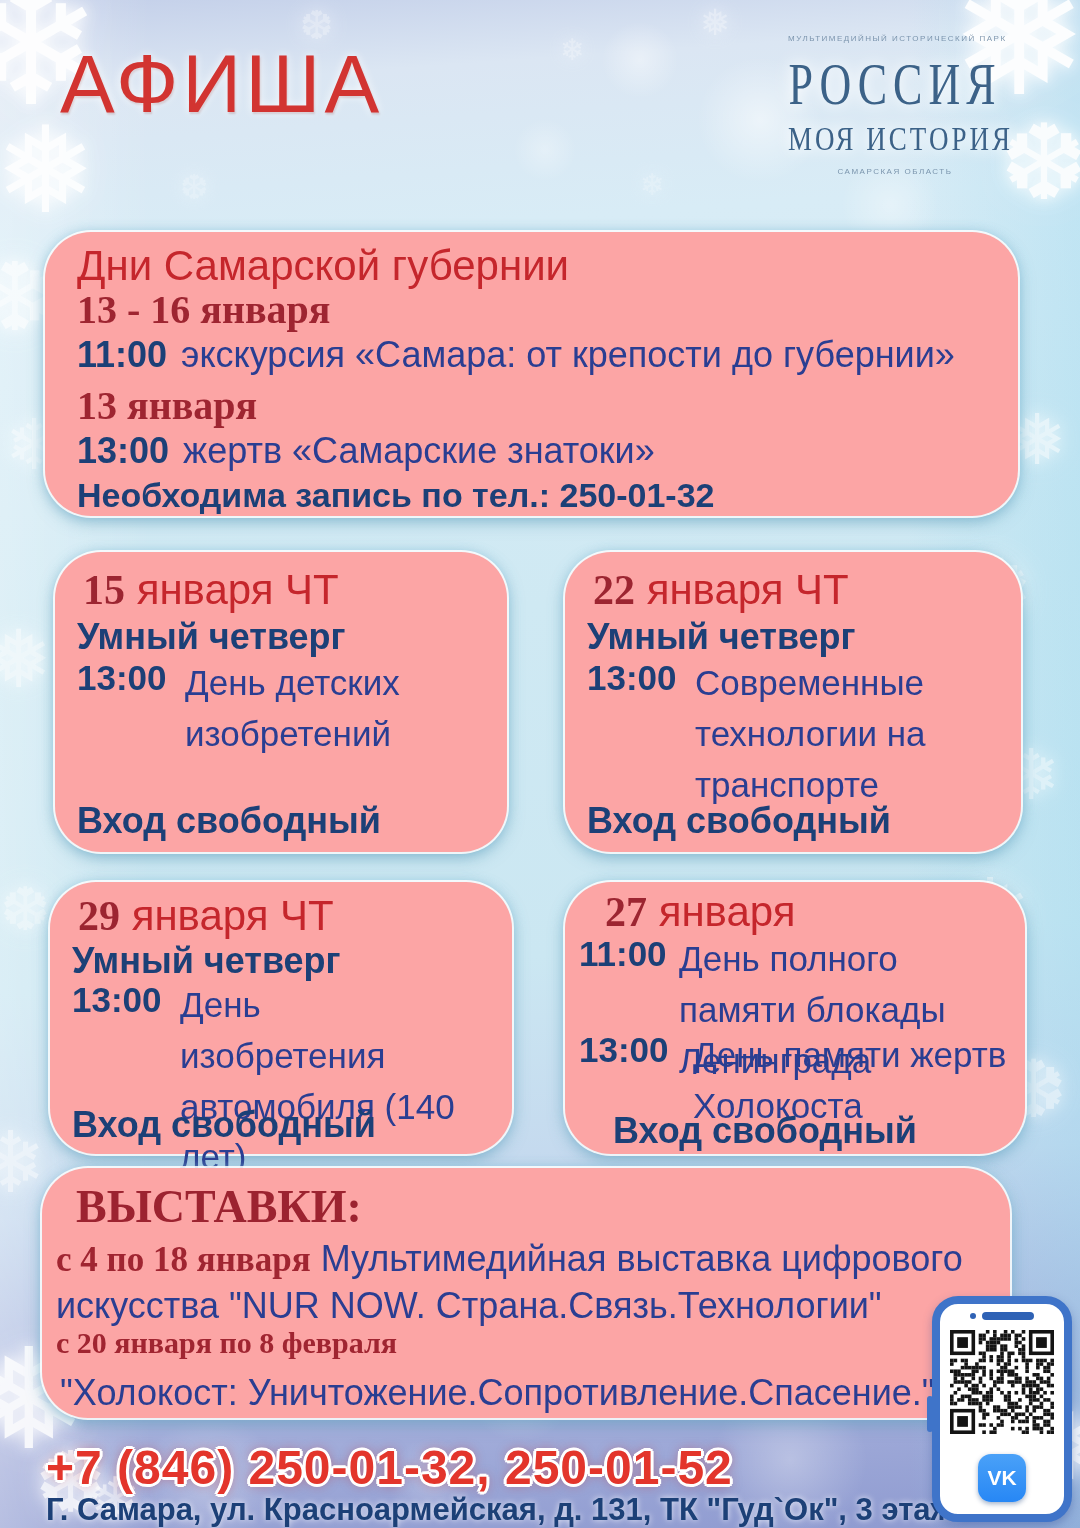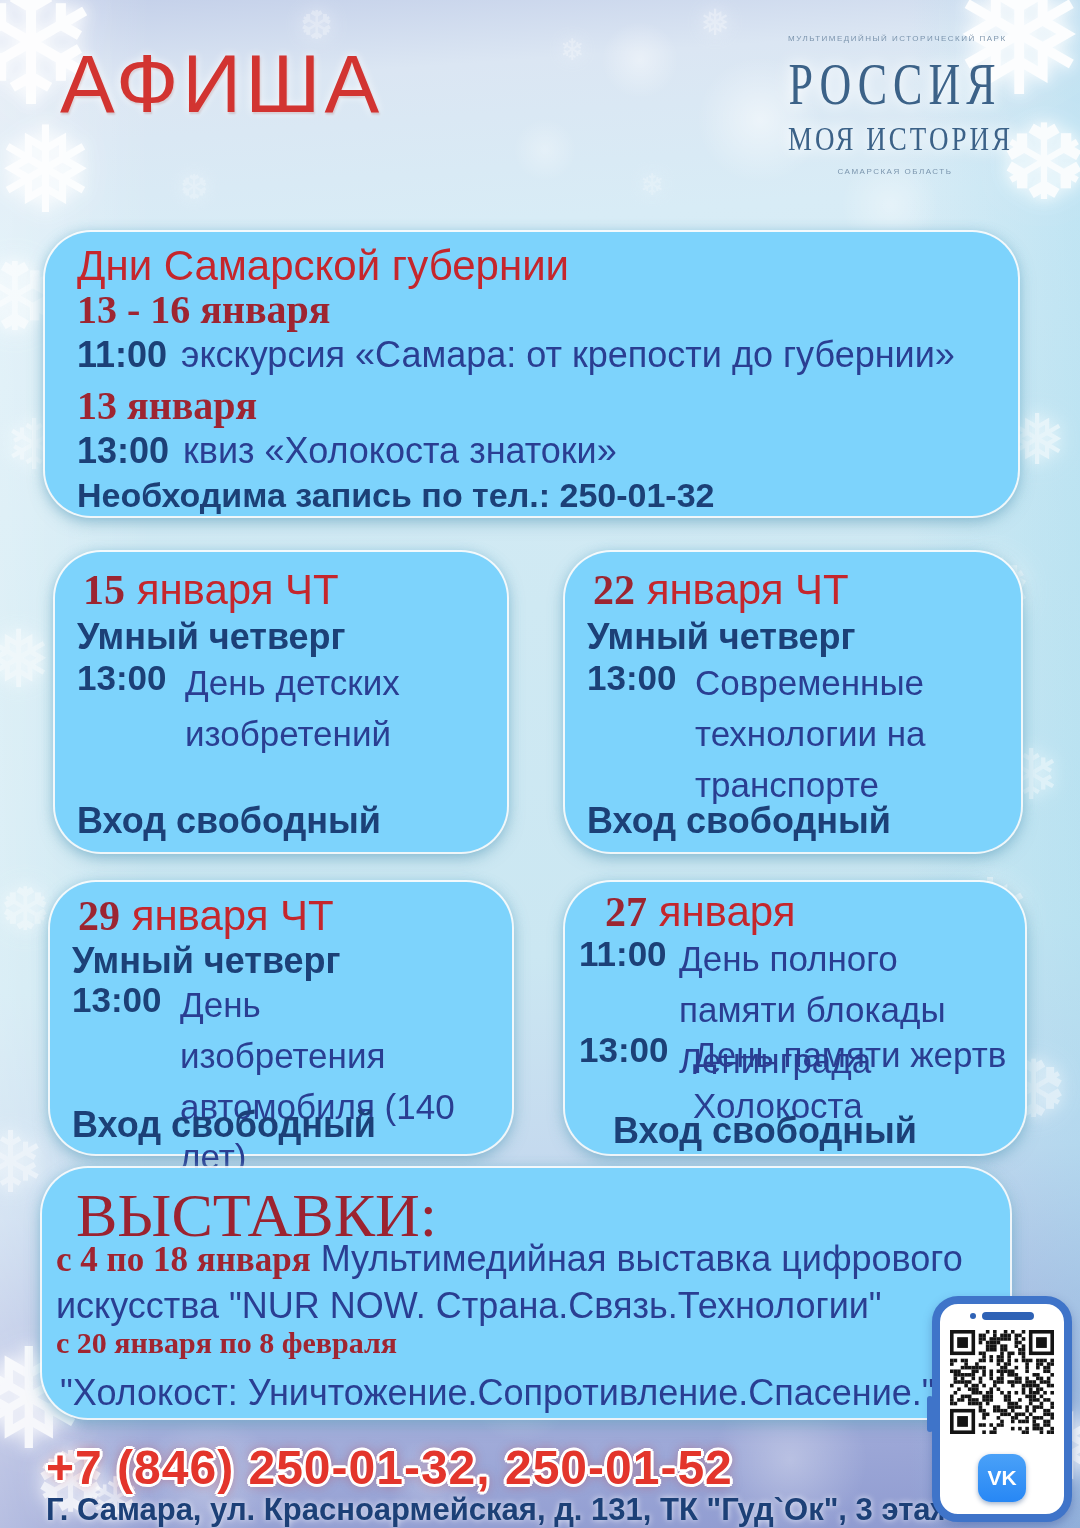--- a/index.html
+++ b/index.html
@@ -29,36 +29,36 @@
   .poster-title{position:absolute;left:60px;top:28px;z-index:2;
     color:#d23431;font-size:82px;letter-spacing:4px;line-height:1.12;
     text-shadow:0 0 10px rgba(255,255,255,.85),1px 2px 2px rgba(130,40,40,.25);margin-top:10px;}
   .logo{position:absolute;left:788px;top:34px;width:214px;z-index:2;text-align:center;color:#3c6288;}
   .logo-cap{font-size:8px;letter-spacing:1.5px;color:#64809c;opacity:.8;filter:blur(.4px);white-space:nowrap;}
   .logo-main{font-family:"Liberation Serif","DejaVu Serif",serif;font-size:44px;letter-spacing:6px;
     transform:scaleY(1.35);transform-origin:center;margin:16px 0 14px 0;
     text-shadow:0 0 10px #fff,0 0 20px #fff;white-space:nowrap;}
   .logo-sub{font-family:"Liberation Serif","DejaVu Serif",serif;font-size:27px;letter-spacing:3px;
     transform:scaleY(1.25);margin:0 0 12px 0;text-shadow:0 0 10px #fff,0 0 18px #fff;white-space:nowrap;}
-  .card{position:absolute;z-index:2;background:#7dd3fc;border-radius:46px;
+  .card{position:absolute;z-index:2;background:#fca5a5;border-radius:46px;
     box-shadow:0 0 0 2px rgba(255,255,255,.85),0 6px 16px rgba(84,150,180,.5),0 0 12px rgba(140,200,225,.65);}
   .abs{position:absolute;}
   .hdr-red{color:#c5262c;font-size:42px;white-space:nowrap;}
   .hdr-num{font-family:"Liberation Serif","DejaVu Serif",serif;font-weight:700;color:#9c2531;}
   .date-serif{font-family:"Liberation Serif","DejaVu Serif",serif;font-weight:700;color:#9e2531;font-size:40px;white-space:nowrap;}
   .navy{color:#1c4077;font-weight:700;}
   .royal{color:#2a3e92;}
   .ev-line{font-size:36px;white-space:nowrap;}
   .ev-line .t{margin-right:14px;}
   .sub{font-size:36px;}
   .foot{font-size:36px;}
   .ev-row{display:flex;}
   .ev-row .t{font-size:35px;flex:0 0 auto;}
   .ev-row .d{font-size:35px;line-height:1.45;}
-  .exh-title{font-family:"Liberation Serif","DejaVu Serif",serif;font-weight:400;font-size:62px;color:#9c2330;}
+  .exh-title{font-family:"Liberation Serif","DejaVu Serif",serif;font-weight:700;font-size:46px;color:#9c2330;}
   .exh-text{font-size:36px;line-height:1.3;}
   .exh-date{font-family:"Liberation Serif","DejaVu Serif",serif;font-weight:700;color:#a02531;}
   .phones{position:absolute;left:46px;top:1440px;z-index:3;
     font-size:48px;font-weight:700;color:#e3352b;letter-spacing:1px;white-space:nowrap;
     text-shadow:-2px -2px 0 #fff,2px -2px 0 #fff,-2px 2px 0 #fff,2px 2px 0 #fff,-3px 0 0 #fff,3px 0 0 #fff,0 3px 0 #fff,0 -3px 0 #fff,0 0 12px rgba(200,30,30,.55);}
   .address{position:absolute;left:46px;top:1492px;z-index:3;
     font-size:31px;font-weight:700;color:#1c4077;white-space:nowrap;
     text-shadow:0 0 6px rgba(255,255,255,.8);}
   .phone-graphic{position:absolute;left:932px;top:1296px;width:140px;height:226px;z-index:4;
     background:#ffffff;border:8px solid #3f74c9;border-radius:26px;box-sizing:border-box;
@@ -115,21 +115,21 @@
 </div>
 
 <div class="card" style="left:45px;top:232px;width:973px;height:284px;">
   <div class="abs hdr-red" style="left:32px;top:10px;">Дни Самарской губернии</div>
   <div class="abs date-serif" style="left:32px;top:54px;">13 - 16 января</div>
   <div class="abs ev-line" style="left:32px;top:102px;">
     <span class="navy t">11:00</span><span class="royal">экскурсия «Самара: от крепости до губернии»</span>
   </div>
   <div class="abs date-serif" style="left:32px;top:150px;">13 января</div>
   <div class="abs ev-line" style="left:32px;top:198px;">
-    <span class="navy t">13:00</span><span class="royal">квиз «Холокоста знатоки»</span>
+    <span class="navy t">13:00</span><span class="royal">жертв «Самарские знатоки»</span>
   </div>
   <div class="abs navy" style="left:32px;top:244px;font-size:34px;">Необходима запись по тел.: 250-01-32</div>
 </div>
 
 <div class="card" style="left:55px;top:552px;width:452px;height:300px;">
   <div class="abs hdr-red" style="left:28px;top:14px;">
     <span class="hdr-num">15</span>&nbsp;<span>января ЧТ</span>
   </div>
   <div class="abs navy sub" style="left:22px;top:64px;">Умный четверг</div>
   <div class="abs ev-row" style="left:22px;top:106px;width:405px;">

